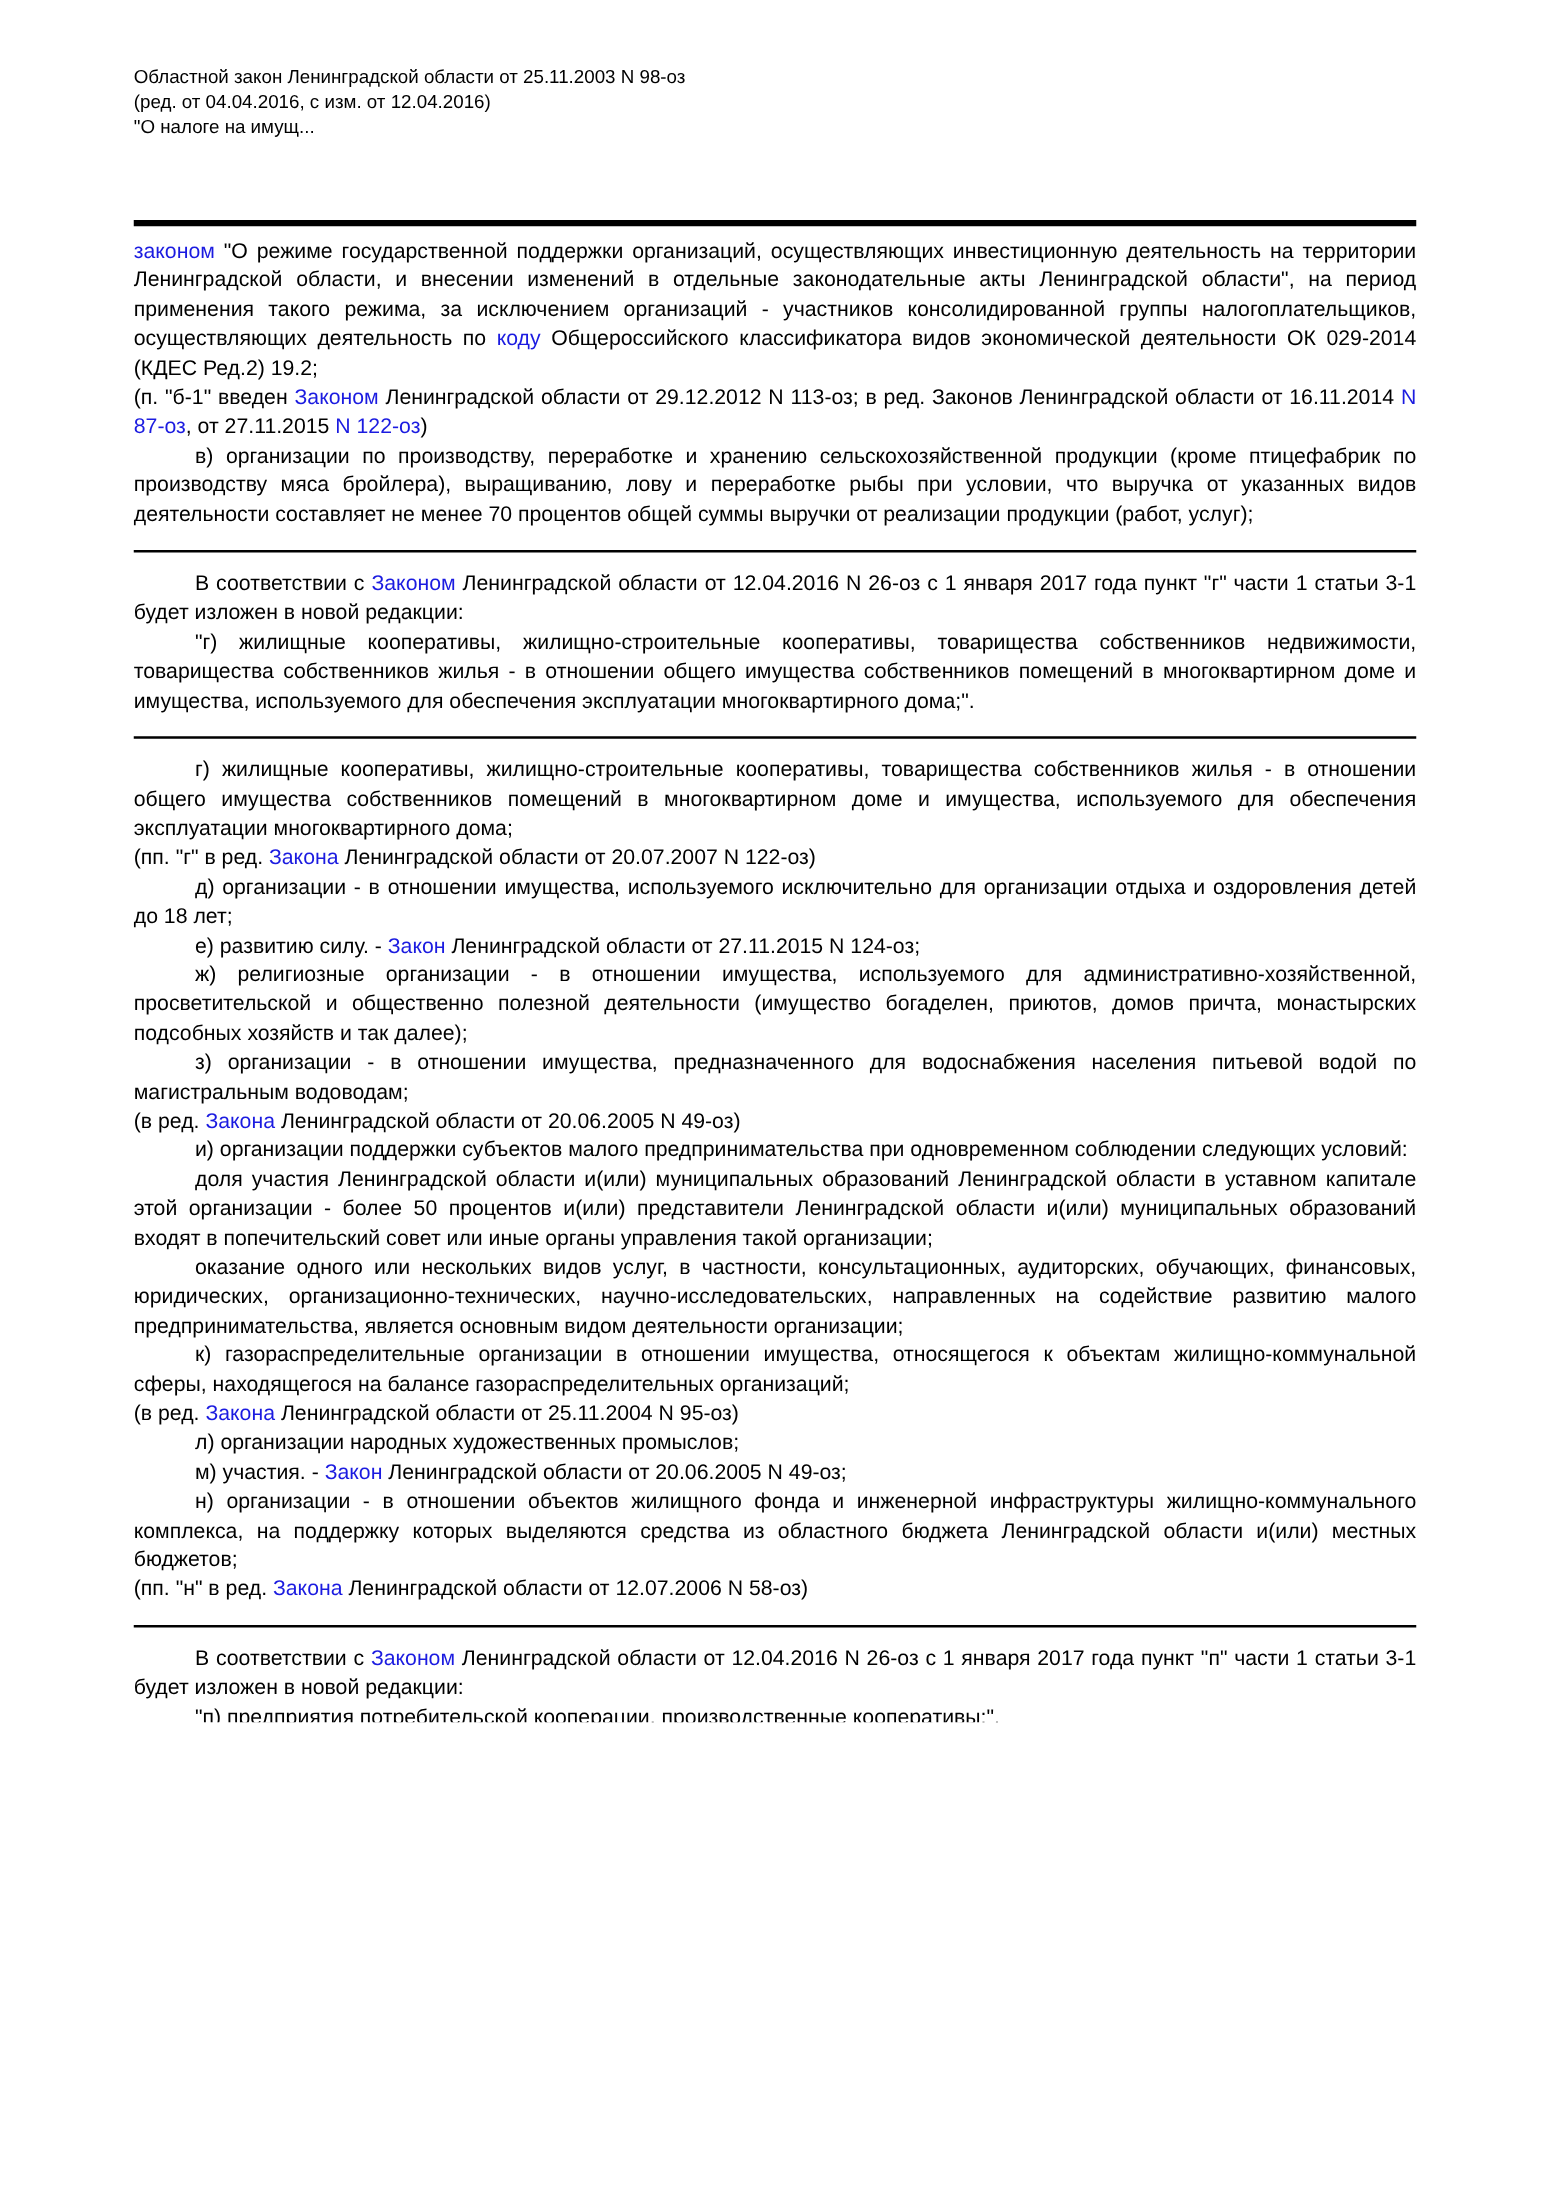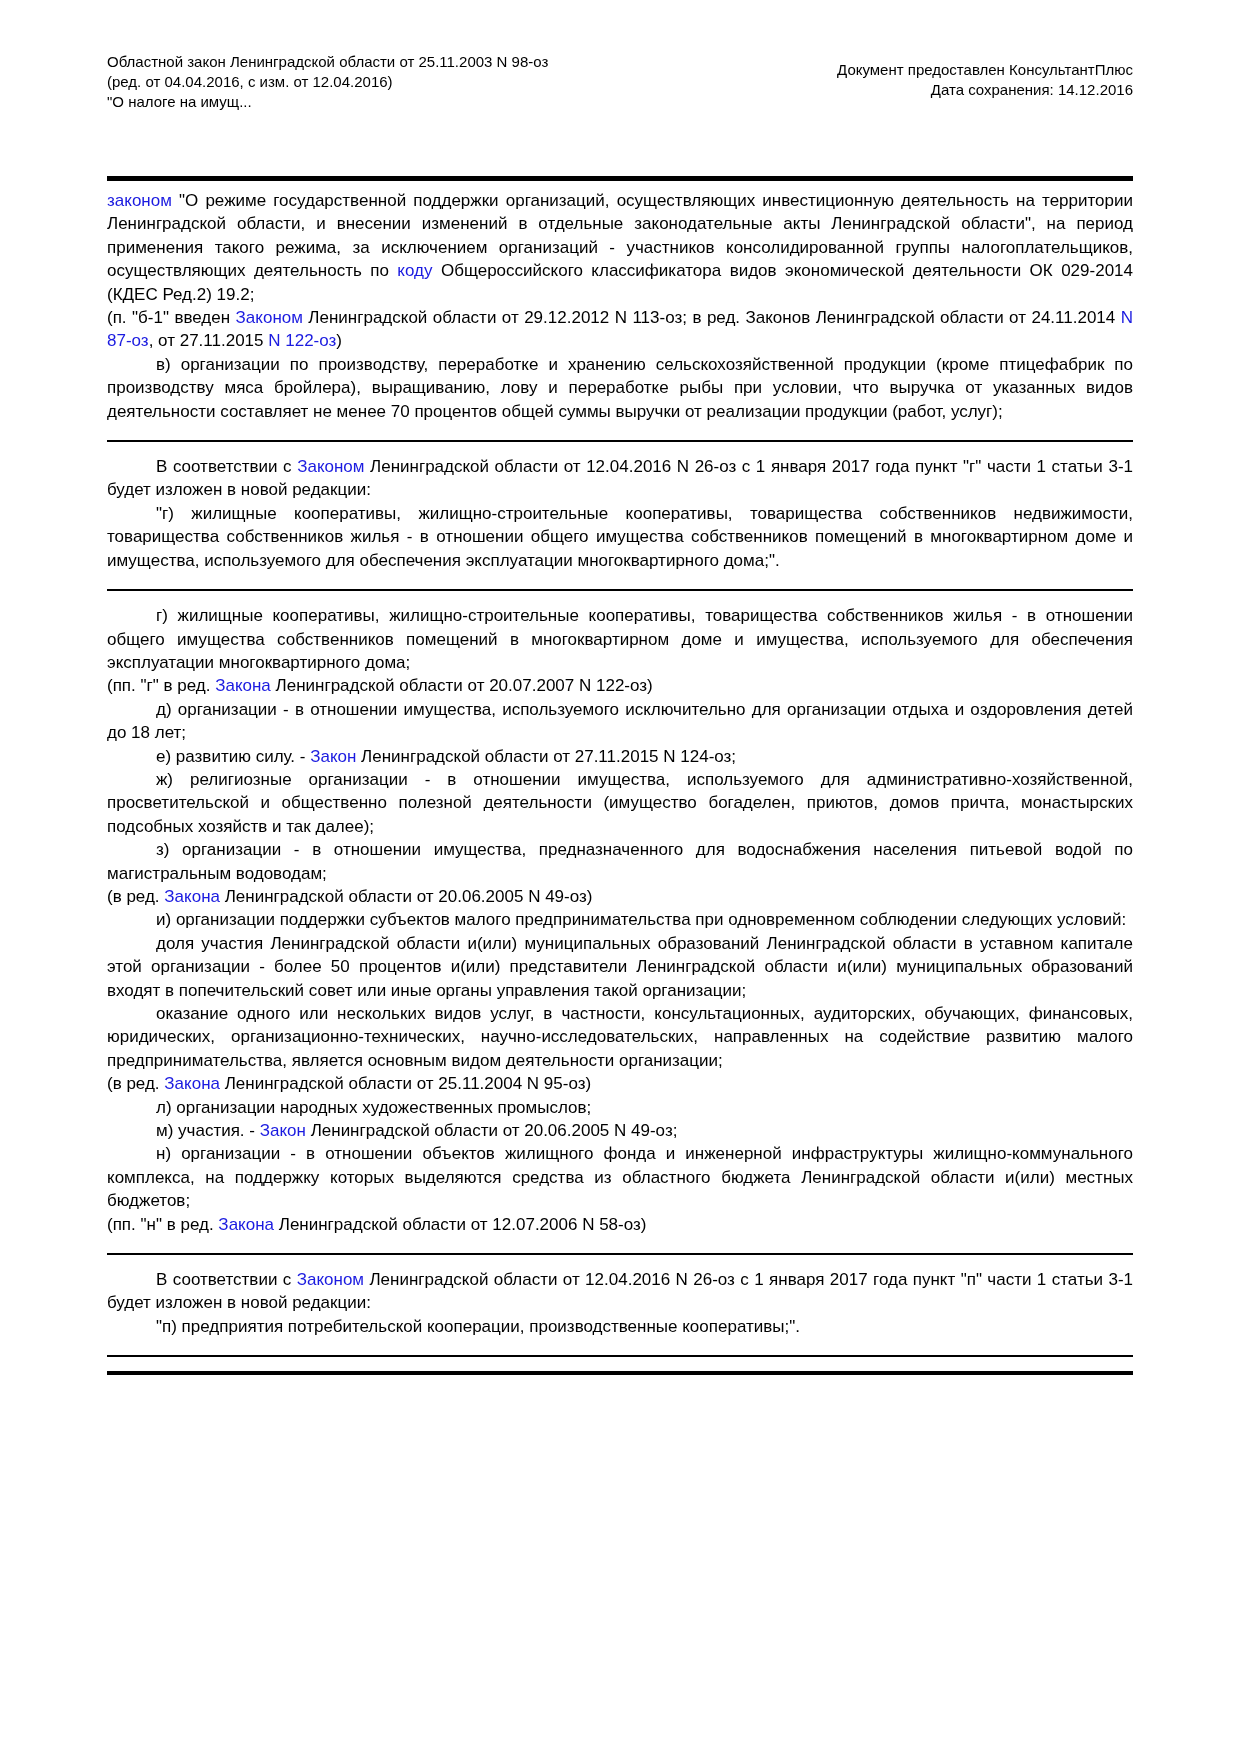--- a/index.html
+++ b/index.html
@@ -41,46 +41,43 @@
 
 <div class="page">
   <div class="inner">
 
     <div class="hdr">
       <div class="hdr-left">
         <div>Областной закон Ленинградской области от 25.11.2003 N 98-оз</div>
         <div>(ред. от 04.04.2016, с изм. от 12.04.2016)</div>
         <div>"О налоге на имущ...</div>
       </div>
-      <div class="hdr-right">
-        <div><span>Документ предоставлен </span><span class="lnk">КонсультантПлюс</span></div>
-        <div>Дата сохранения: 14.12.2016</div>
-      </div>
     </div>
 
     <div class="rule-top"></div>
 
     <div class="doc-body">
         <p class="para"><span class="doclink">законом</span><span> "О режиме государственной поддержки организаций, осуществляющих инвестиционную деятельность на территории Ленинградской области, и внесении изменений в отдельные законодательные акты Ленинградской области", на период применения такого режима, за исключением организаций - участников консолидированной группы налогоплательщиков, осуществляющих деятельность по </span><span class="doclink">коду</span><span> Общероссийского классификатора видов экономической деятельности ОК 029-2014 (КДЕС Ред.2) 19.2;</span></p>
-        <p class="para"><span>(п. "б-1" введен </span><span class="doclink">Законом</span><span> Ленинградской области от 29.12.2012 N 113-оз; в ред. Законов Ленинградской области от 24.11.2014 </span><span class="doclink">N 87-оз</span><span>, от 27.11.2015 </span><span class="doclink">N 122-оз</span><span>)</span></p>
+        <p class="para"><span>(п. "б-1" введен </span><span class="doclink">Законом</span><span> Ленинградской области от 29.12.2012 N 113-оз; в ред. Законов Ленинградской области от 16.11.2014 </span><span class="doclink">N 87-оз</span><span>, от 27.11.2015 </span><span class="doclink">N 122-оз</span><span>)</span></p>
         <p class="para indent"><span>в) организации по производству, переработке и хранению сельскохозяйственной продукции (кроме птицефабрик по производству мяса бройлера), выращиванию, лову и переработке рыбы при условии, что выручка от указанных видов деятельности составляет не менее 70 процентов общей суммы выручки от реализации продукции (работ, услуг);</span></p>
         <div class="rule thin"></div>
         <p class="para indent"><span>В соответствии с </span><span class="doclink">Законом</span><span> Ленинградской области от 12.04.2016 N 26-оз с 1 января 2017 года пункт "г" части 1 статьи 3-1 будет изложен в новой редакции:</span></p>
         <p class="para indent"><span>"г) жилищные кооперативы, жилищно-строительные кооперативы, товарищества собственников недвижимости, товарищества собственников жилья - в отношении общего имущества собственников помещений в многоквартирном доме и имущества, используемого для обеспечения эксплуатации многоквартирного дома;".</span></p>
         <div class="rule thin"></div>
         <p class="para indent"><span>г) жилищные кооперативы, жилищно-строительные кооперативы, товарищества собственников жилья - в отношении общего имущества собственников помещений в многоквартирном доме и имущества, используемого для обеспечения эксплуатации многоквартирного дома;</span></p>
         <p class="para"><span>(пп. "г" в ред. </span><span class="doclink">Закона</span><span> Ленинградской области от 20.07.2007 N 122-оз)</span></p>
         <p class="para indent"><span>д) организации - в отношении имущества, используемого исключительно для организации отдыха и оздоровления детей до 18 лет;</span></p>
         <p class="para indent"><span>е) развитию силу. - </span><span class="doclink">Закон</span><span> Ленинградской области от 27.11.2015 N 124-оз;</span></p>
         <p class="para indent"><span>ж) религиозные организации - в отношении имущества, используемого для административно-хозяйственной, просветительской и общественно полезной деятельности (имущество богаделен, приютов, домов причта, монастырских подсобных хозяйств и так далее);</span></p>
         <p class="para indent"><span>з) организации - в отношении имущества, предназначенного для водоснабжения населения питьевой водой по магистральным водоводам;</span></p>
         <p class="para"><span>(в ред. </span><span class="doclink">Закона</span><span> Ленинградской области от 20.06.2005 N 49-оз)</span></p>
         <p class="para indent"><span>и) организации поддержки субъектов малого предпринимательства при одновременном соблюдении следующих условий:</span></p>
         <p class="para indent"><span>доля участия Ленинградской области и(или) муниципальных образований Ленинградской области в уставном капитале этой организации - более 50 процентов и(или) представители Ленинградской области и(или) муниципальных образований входят в попечительский совет или иные органы управления такой организации;</span></p>
         <p class="para indent"><span>оказание одного или нескольких видов услуг, в частности, консультационных, аудиторских, обучающих, финансовых, юридических, организационно-технических, научно-исследовательских, направленных на содействие развитию малого предпринимательства, является основным видом деятельности организации;</span></p>
+        <p class="para indent"><span>к) газораспределительные организации в отношении имущества, относящегося к объектам жилищно-коммунальной сферы, находящегося на балансе газораспределительных организаций;</span></p>
         <p class="para"><span>(в ред. </span><span class="doclink">Закона</span><span> Ленинградской области от 25.11.2004 N 95-оз)</span></p>
         <p class="para indent"><span>л) организации народных художественных промыслов;</span></p>
         <p class="para indent"><span>м) участия. - </span><span class="doclink">Закон</span><span> Ленинградской области от 20.06.2005 N 49-оз;</span></p>
         <p class="para indent"><span>н) организации - в отношении объектов жилищного фонда и инженерной инфраструктуры жилищно-коммунального комплекса, на поддержку которых выделяются средства из областного бюджета Ленинградской области и(или) местных бюджетов;</span></p>
         <p class="para"><span>(пп. "н" в ред. </span><span class="doclink">Закона</span><span> Ленинградской области от 12.07.2006 N 58-оз)</span></p>
         <div class="rule thin"></div>
         <p class="para indent"><span>В соответствии с </span><span class="doclink">Законом</span><span> Ленинградской области от 12.04.2016 N 26-оз с 1 января 2017 года пункт "п" части 1 статьи 3-1 будет изложен в новой редакции:</span></p>
         <p class="para indent"><span>"п) предприятия потребительской кооперации, производственные кооперативы;".</span></p>
         <div class="rule thin"></div>
         <div class="rule thick"></div>

